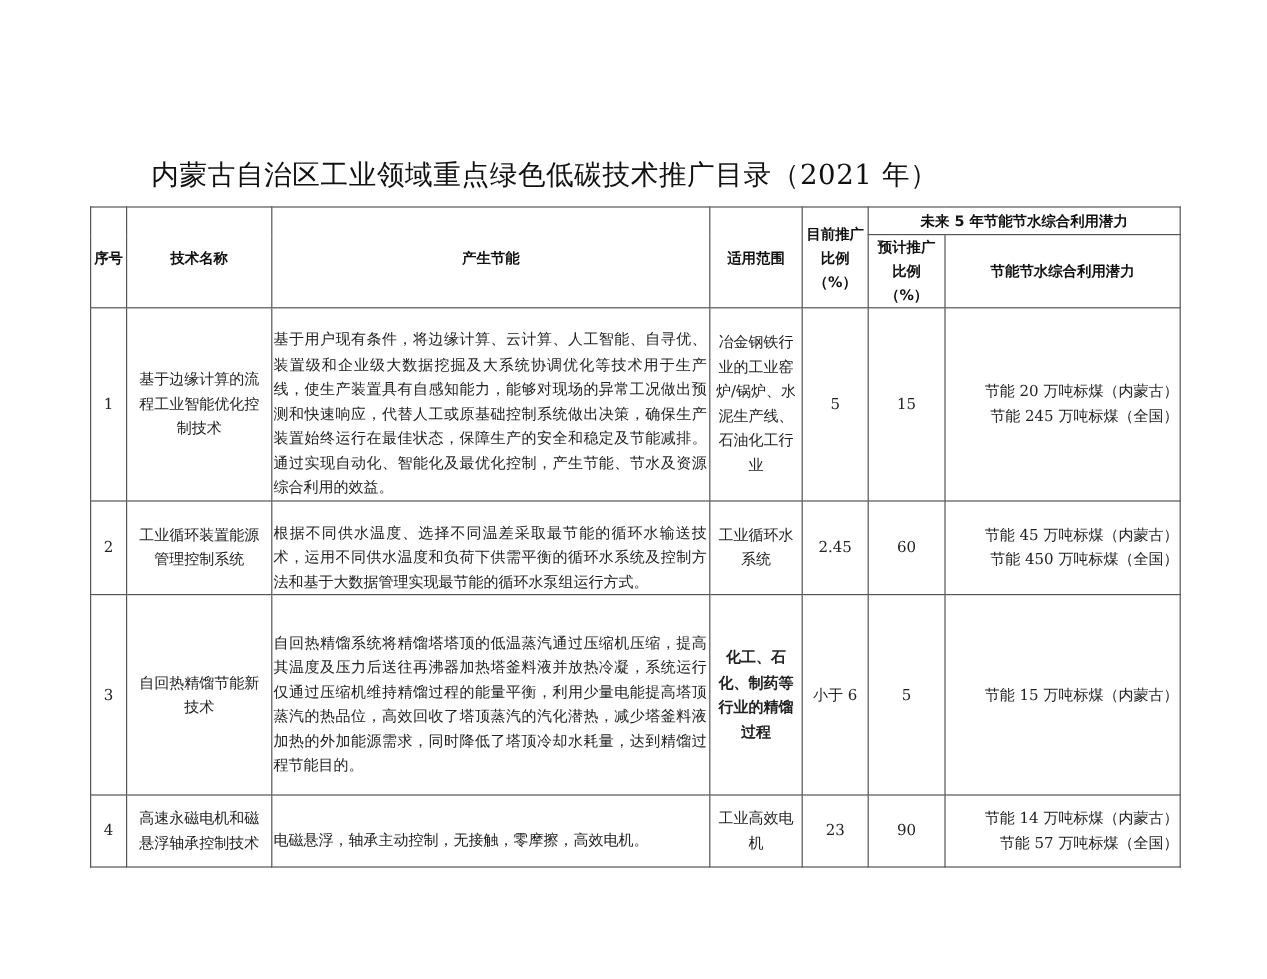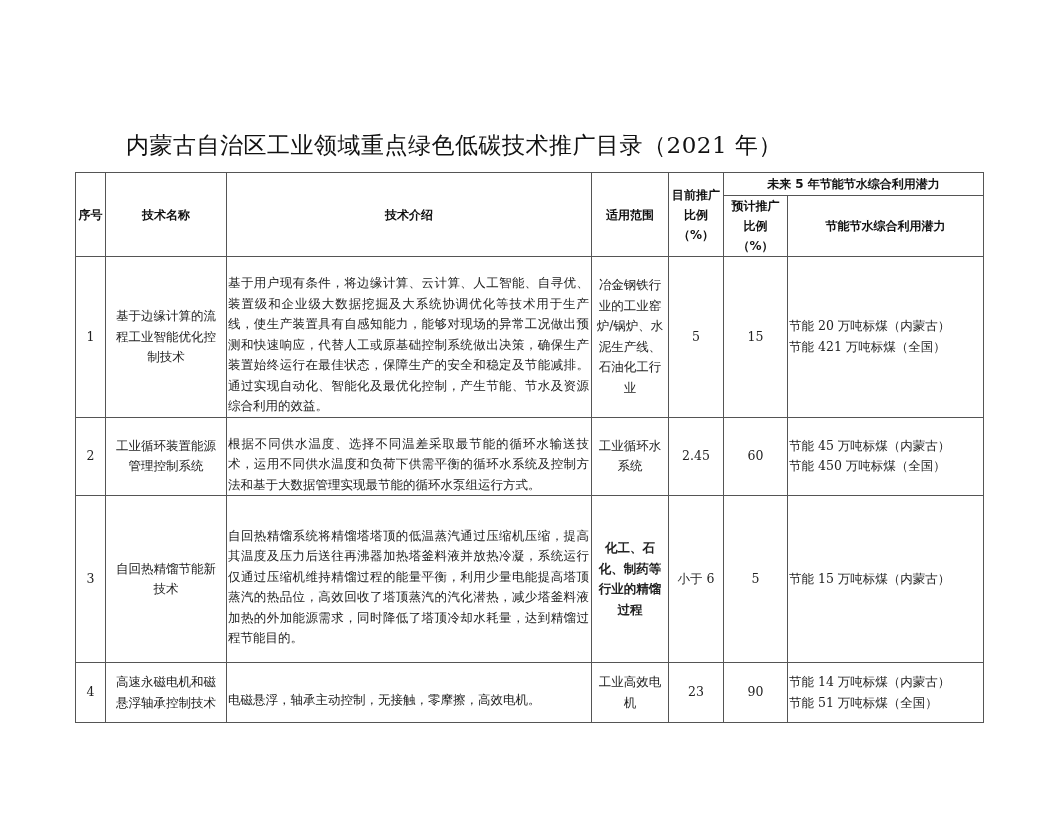--- a/index.html
+++ b/index.html
@@ -17,21 +17,21 @@
   }
   td, th {
     border: 1px solid #555; padding: 0; vertical-align: middle; text-align: center;
     font-size: 12.5px; line-height: 20.5px; font-weight: normal; color: #222;
   }
   table { border: 1.5px solid #444; }
   th {
     font-family: "DejaVu Sans", "Liberation Sans", sans-serif; font-weight: bold;
     font-size: 12px; line-height: 20px; color: #111;
   }
-  td.left { text-align: left; padding-left: 1px; padding-right: 1px; }
+  td.left { text-align: right; padding-left: 1px; padding-right: 1px; }
   td.desc { text-align: justify; padding: 16px 2px 0 1px; }
   .line { display: block; }
 </style>
 </head>
 <body>
 
 <div class="title">内蒙古自治区工业领域重点绿色低碳技术推广目录（2021 年）</div>
 
 <table>
   <colgroup>
@@ -40,41 +40,41 @@
     <col style="width:365px">
     <col style="width:77px">
     <col style="width:55px">
     <col style="width:64px">
     <col style="width:196px">
   </colgroup>
   <thead>
     <tr style="height:23px">
       <th rowspan="2">序号</th>
       <th rowspan="2">技术名称</th>
-      <th rowspan="2">技术介绍</th>
+      <th rowspan="2">产生节能</th>
       <th rowspan="2">适用范围</th>
       <th rowspan="2" style="padding:0 0;">目前推广比例（%）</th>
       <th colspan="2">未来 5 年节能节水综合利用潜力</th>
     </tr>
     <tr style="height:50px">
       <th style="padding:0 2px;">预计推广比例（%）</th>
       <th>节能节水综合利用潜力</th>
     </tr>
   </thead>
   <tbody>
     <tr style="height:148px">
       <td>1</td>
       <td style="padding:0 4px;">基于边缘计算的流程工业智能优化控制技术</td>
       <td class="desc">基于用户现有条件，将边缘计算、云计算、人工智能、自寻优、装置级和企业级大数据挖掘及大系统协调优化等技术用于生产线，使生产装置具有自感知能力，能够对现场的异常工况做出预测和快速响应，代替人工或原基础控制系统做出决策，确保生产装置始终运行在最佳状态，保障生产的安全和稳定及节能减排。通过实现自动化、智能化及最优化控制，产生节能、节水及资源综合利用的效益。</td>
       <td style="padding:0 3px;">冶金钢铁行业的工业窑炉/锅炉、水泥生产线、石油化工行业</td>
       <td>5</td>
       <td>15</td>
       <td class="left">
         <span class="line">节能 20 万吨标煤（内蒙古）</span>
-        <span class="line">节能 421 万吨标煤（全国）</span>
+        <span class="line">节能 245 万吨标煤（全国）</span>
       </td>
     </tr>
     <tr style="height:77px">
       <td>2</td>
       <td style="padding:16px 4px;">工业循环装置能源管理控制系统</td>
       <td class="desc">根据不同供水温度、选择不同温差采取最节能的循环水输送技术，运用不同供水温度和负荷下供需平衡的循环水系统及控制方法和基于大数据管理实现最节能的循环水泵组运行方式。</td>
       <td style="padding:0 3px;text-align:center;">工业循环水系统</td>
       <td>2.45</td>
       <td>60</td>
       <td class="left">
@@ -95,17 +95,17 @@
     </tr>
     <tr style="height:60px">
       <td>4</td>
       <td style="padding:0 4px;">高速永磁电机和磁悬浮轴承控制技术</td>
       <td class="desc">电磁悬浮，轴承主动控制，无接触，零摩擦，高效电机。</td>
       <td style="padding:0 3px;">工业高效电机</td>
       <td>23</td>
       <td>90</td>
       <td class="left">
         <span class="line">节能 14 万吨标煤（内蒙古）</span>
-        <span class="line">节能 51 万吨标煤（全国）</span>
+        <span class="line">节能 57 万吨标煤（全国）</span>
       </td>
     </tr>
   </tbody>
 </table>
 
 </body></html>

